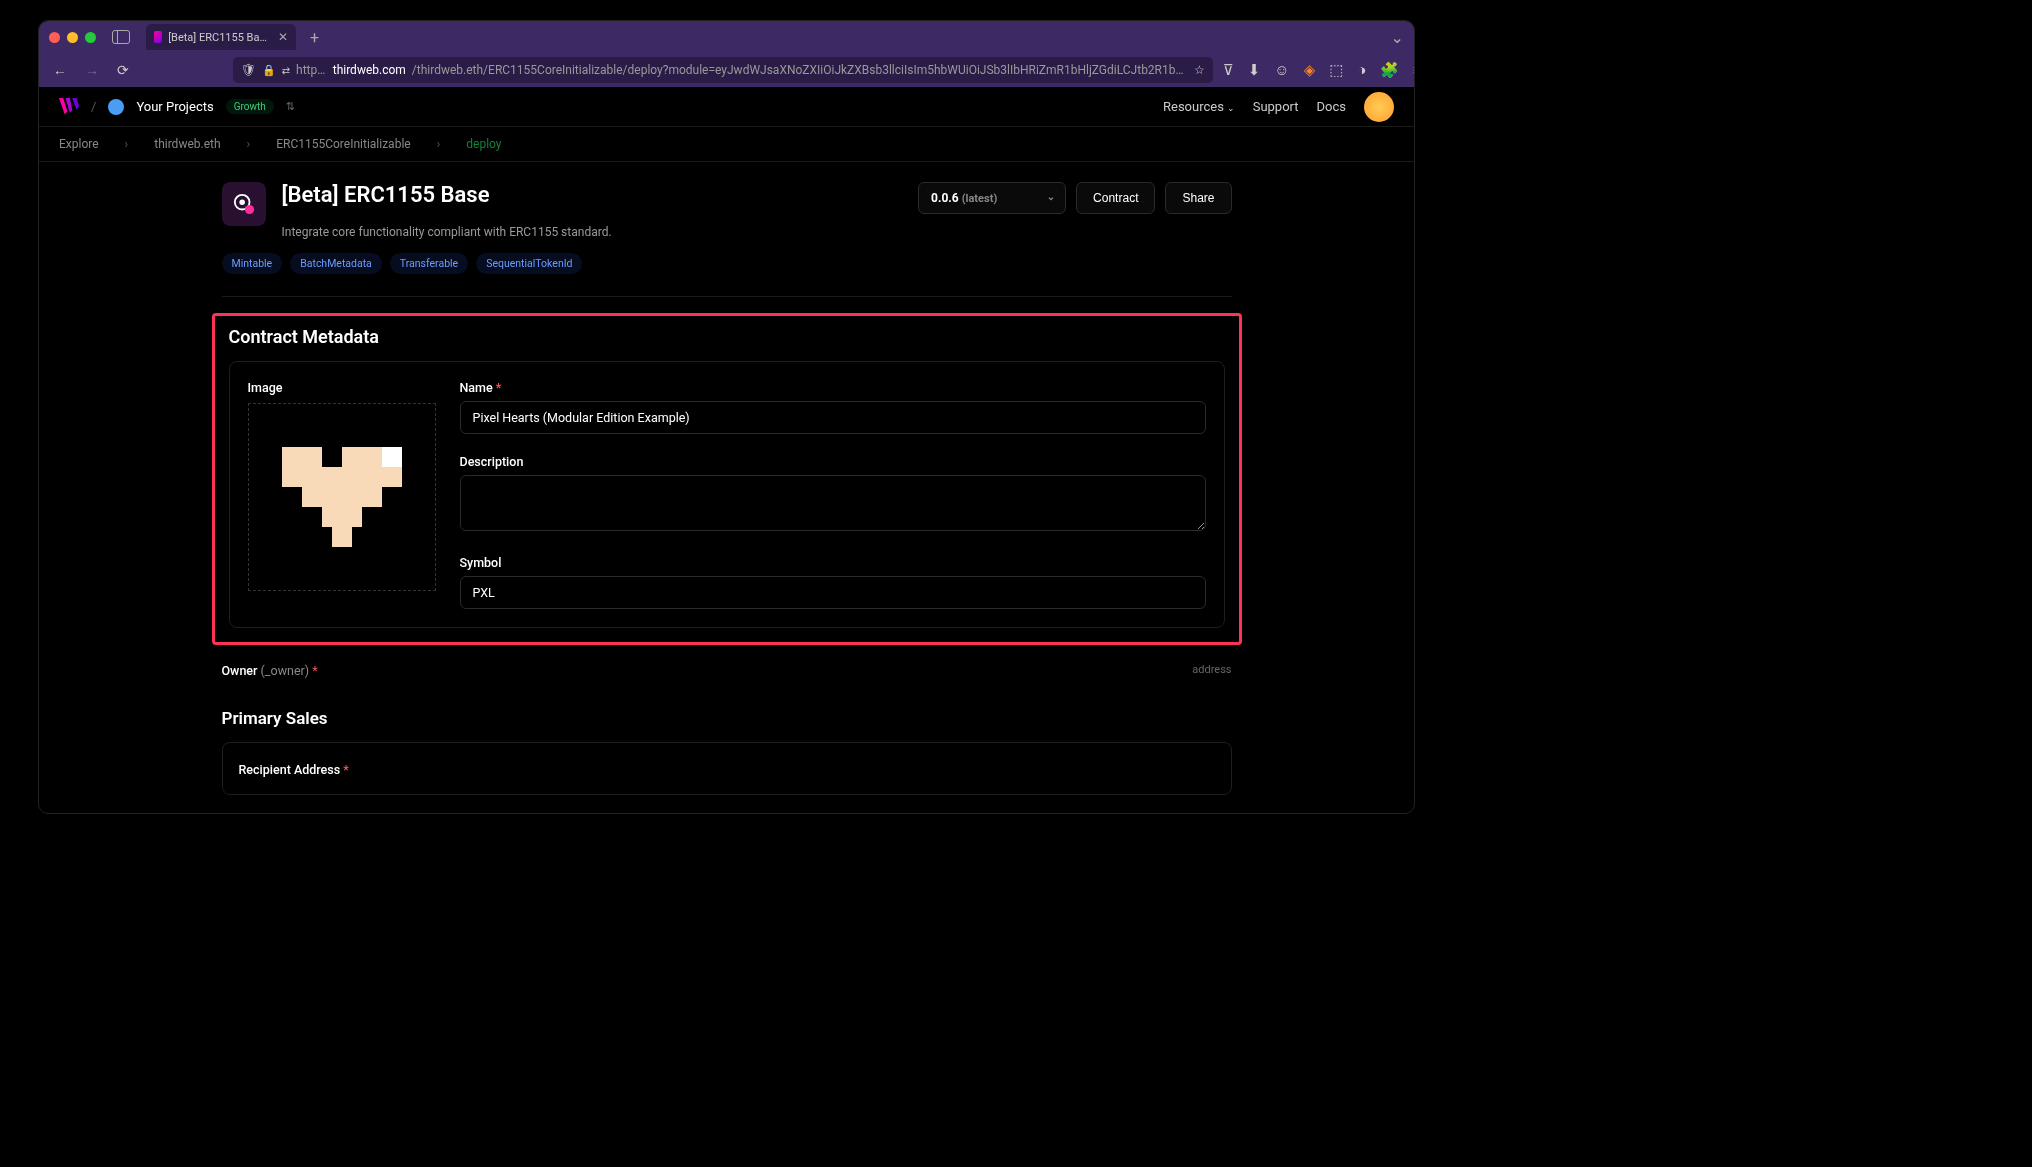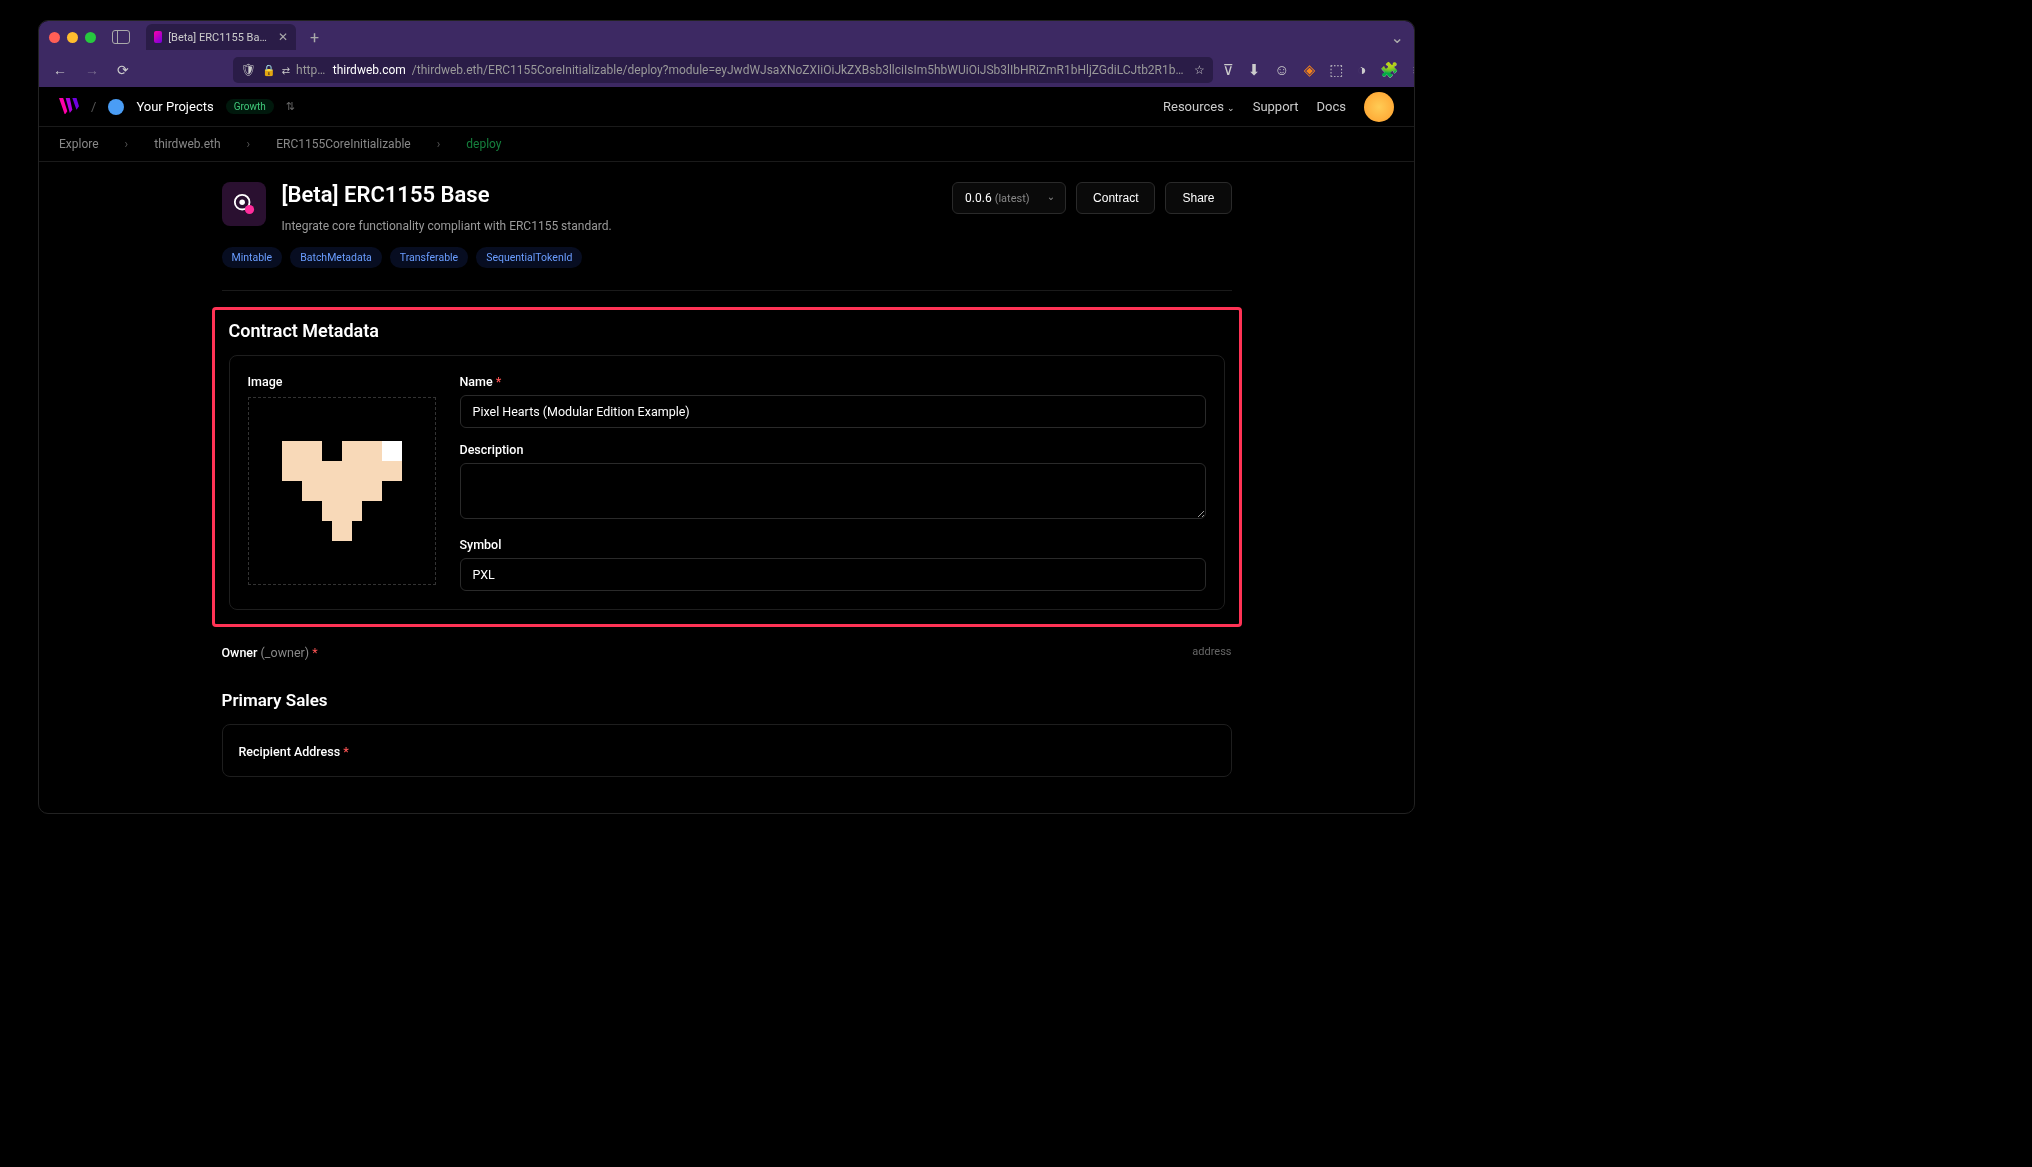--- a/index.html
+++ b/index.html
@@ -134,31 +134,32 @@
     .contract-icon {
       width:44px; height:44px;
       background: #2a1030;
       border-radius:8px;
       display:flex;
       align-items:center;
       justify-content:center;
       color:#ff3ca8;
     }
     .contract-titles h1 { font-size:22px; font-weight:600; }
-    .contract-titles p { font-size:12px; color:#9a9a9a; margin-top:12px; }
+    .contract-titles p { font-size:12px; color:#9a9a9a; margin-top:18px; }
     .contract-actions { margin-left:auto; display:flex; gap:10px; }
     .version-select {
       background:#0a0a0a;
       border:1px solid #2a2a2a;
       border-radius:6px;
       padding:8px 30px 8px 12px;
       font-size:12px;
       color:#fff;
       position:relative;
-      width:114px;
+      width:148px;
+      font-weight:bold;
     }
     .version-latest { color:#888; font-size:11px; }
     .action-btn {
       background:#0a0a0a;
       border:1px solid #2a2a2a;
       border-radius:6px;
       padding: 8px 16px;
       font-size:12px;
       color:#fff;
     }
@@ -191,21 +192,21 @@
     .image-dropzone {
       width:188px;
       height:188px;
       border:1px dashed #333;
       display:flex;
       align-items:center;
       justify-content:center;
       background:#000;
     }
     .pixel-heart { width: 120px; height:100px; }
-    .fields-col { flex:1; display:flex; flex-direction:column; gap:14px; }
+    .fields-col { flex:1; display:flex; flex-direction:column; gap:20px; }
     .field label { font-size:12.5px; font-weight:500; display:block; margin-bottom:6px; }
     .required { color:#ff5555; }
     .field input, .field textarea {
       width:100%;
       background:#000;
       border:1px solid #2a2a2a;
       border-radius:6px;
       padding:8px 12px;
       font-size:12.5px;
       color:#fff;

